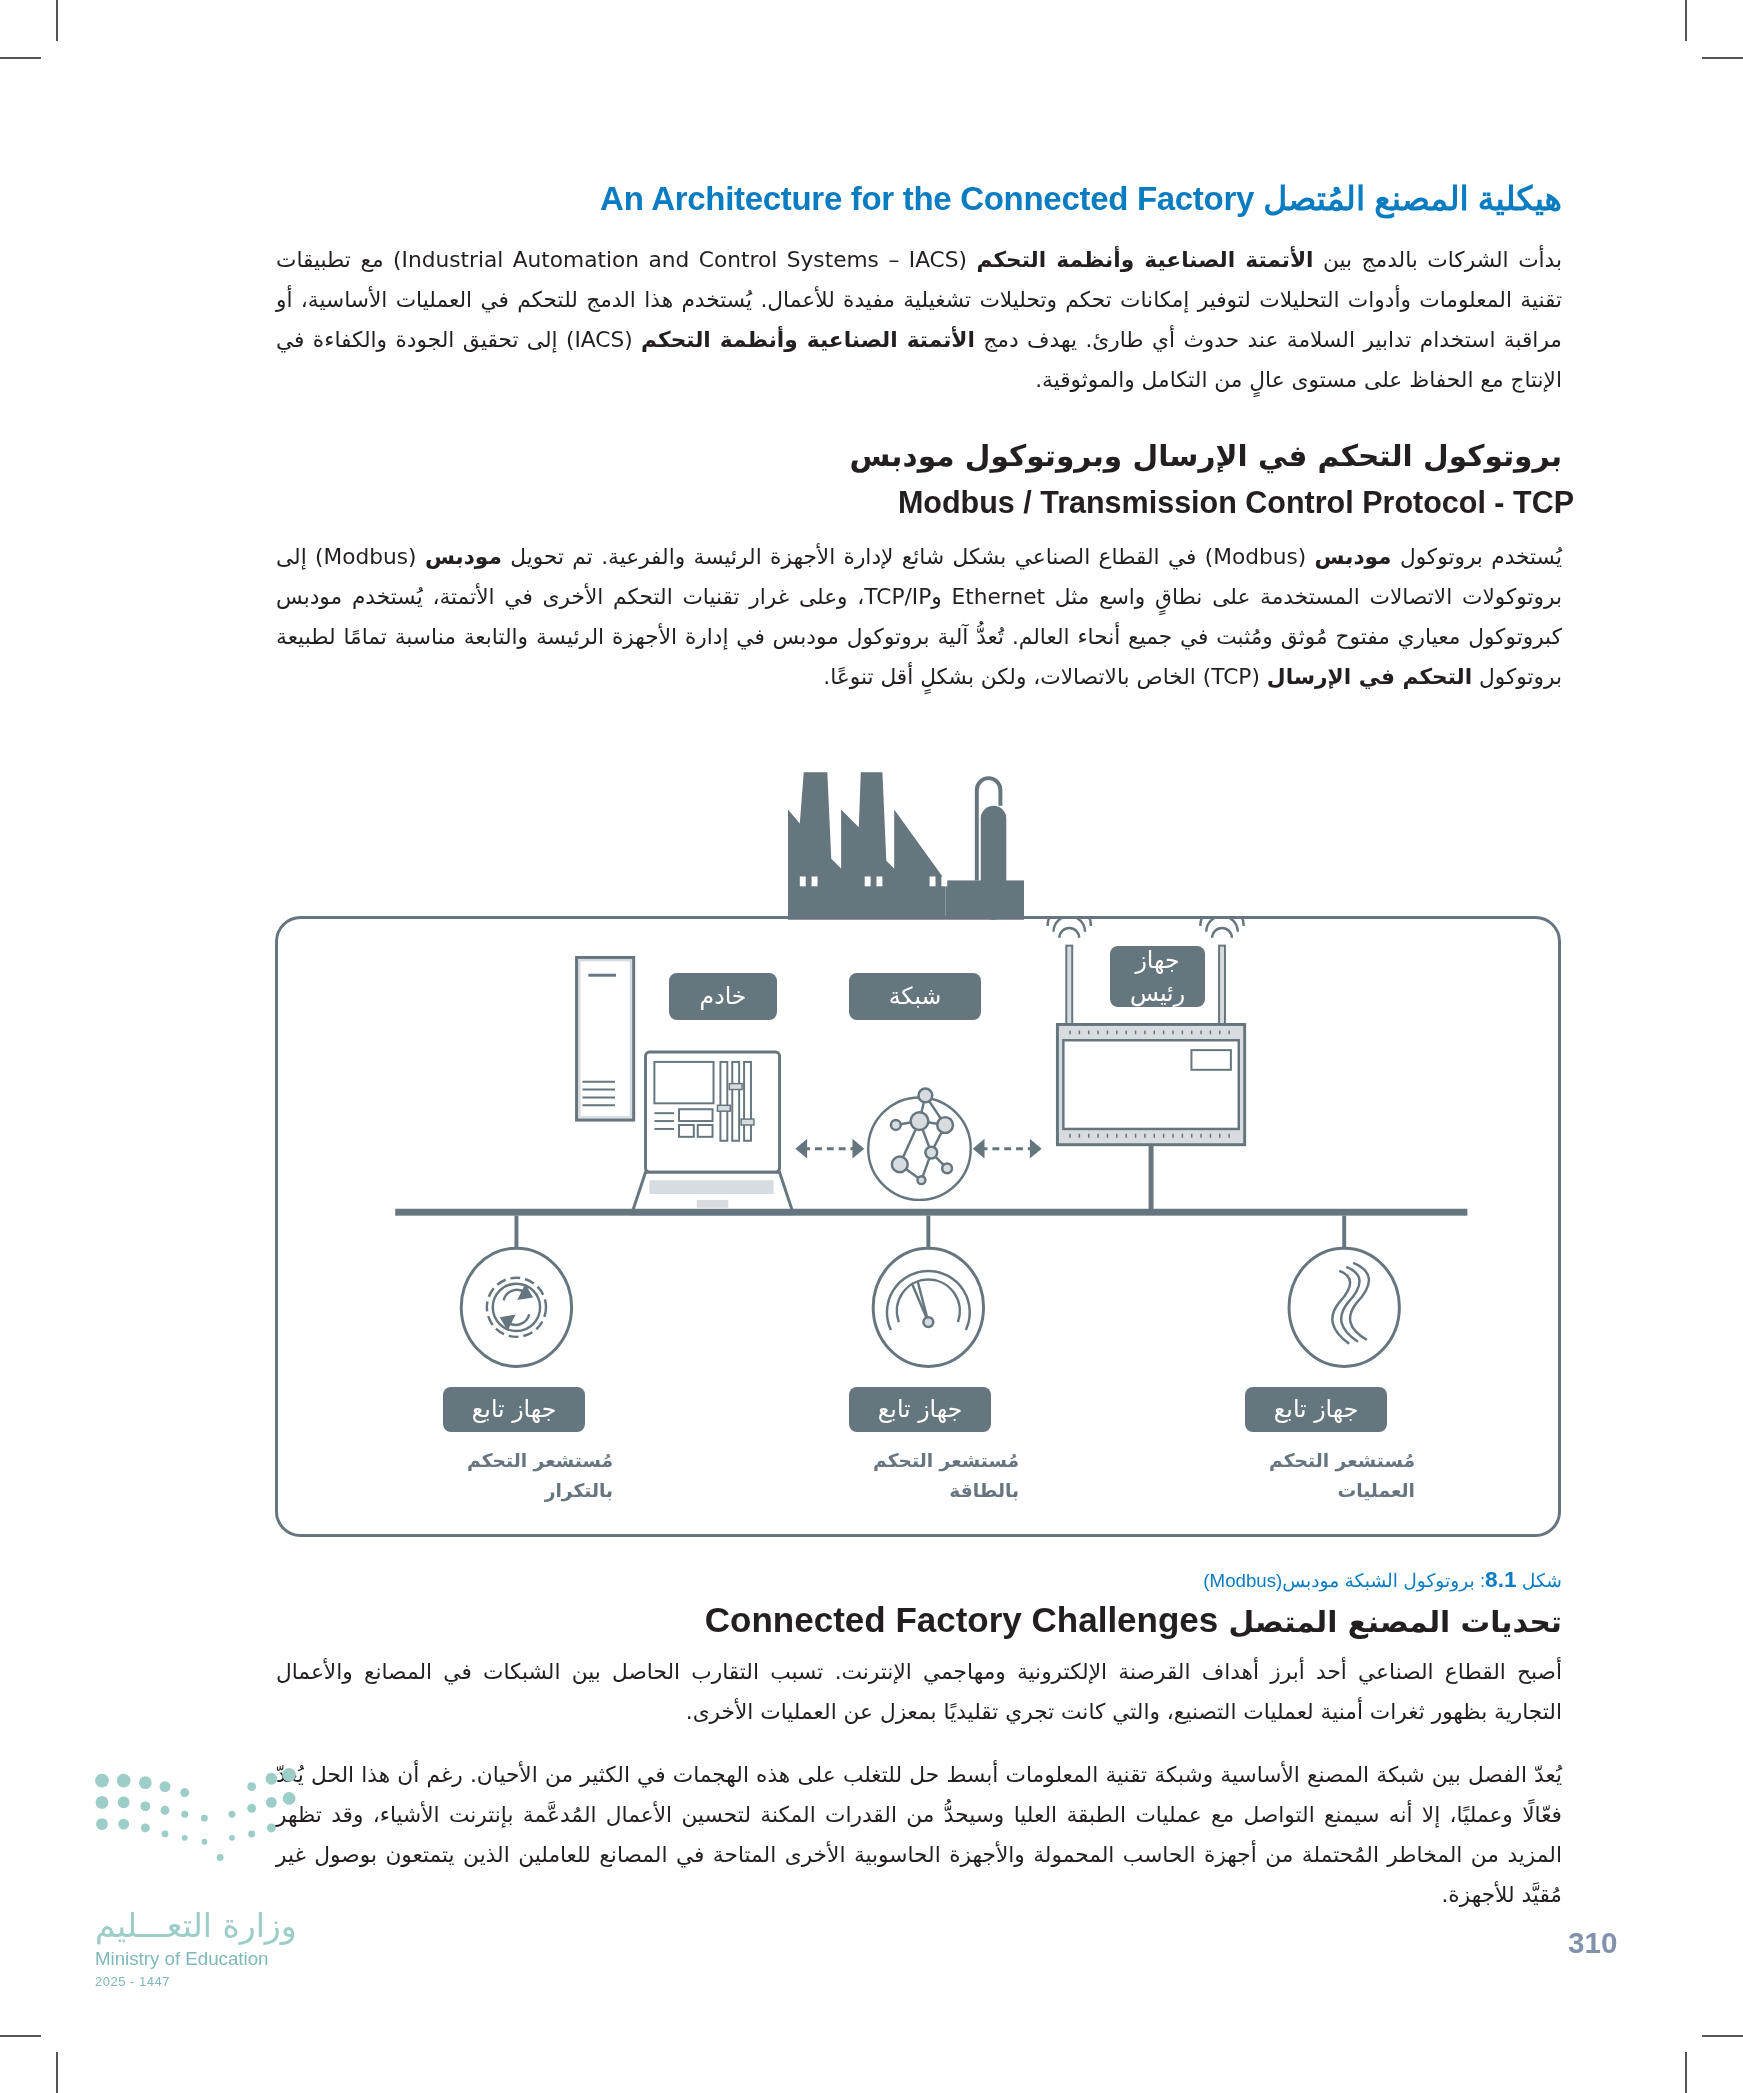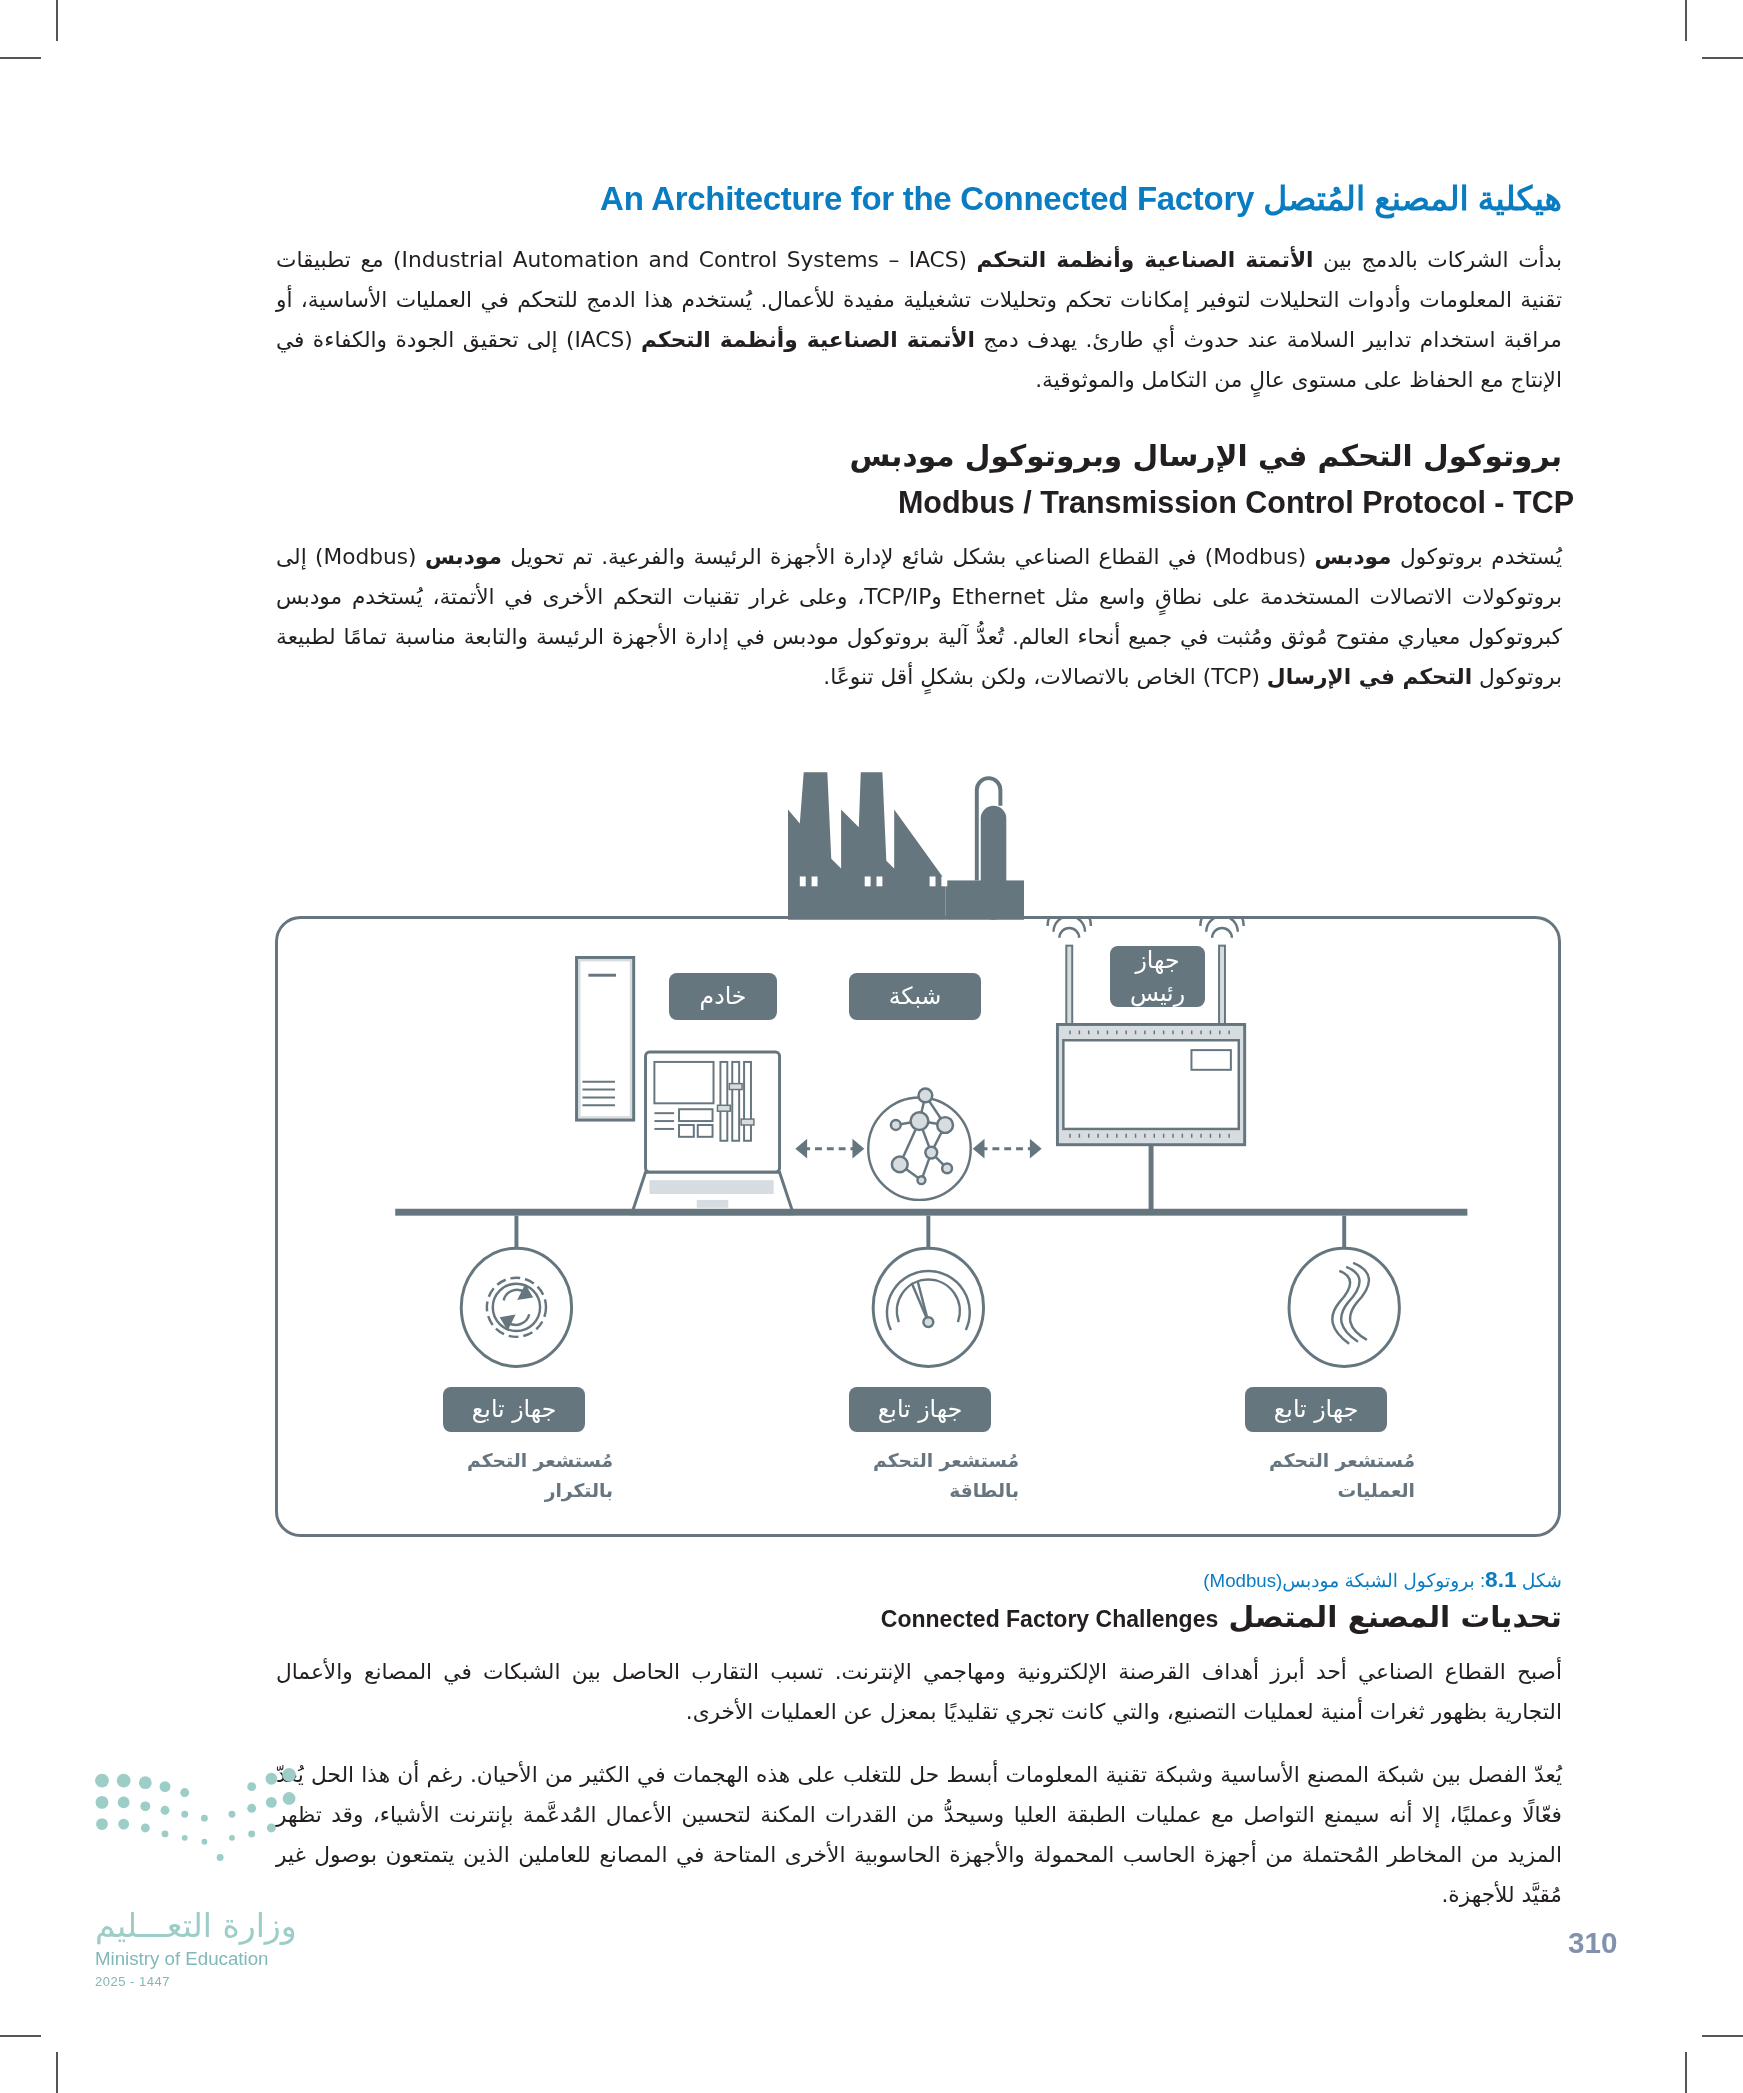--- a/index.html
+++ b/index.html
@@ -252,21 +252,21 @@
   <div>العمليات</div>
 </div>
 
 <div class="caption">
   <span>شكل</span>
   <span class="num">8.1</span><span>: بروتوكول الشبكة مودبس(Modbus)</span>
 </div>
 
 <div class="h2" style="top:1600px;">
   <span>تحديات المصنع المتصل</span>
-  <span style="font-family:'Liberation Sans',sans-serif;font-size:23px;">Connected Factory Challenges</span>
+  <span style="font-family:'Liberation Sans',sans-serif;font-size:35px;">Connected Factory Challenges</span>
 </div>
 
 <div class="para" style="top:1652px;">أصبح القطاع الصناعي أحد أبرز أهداف القرصنة الإلكترونية ومهاجمي الإنترنت. تسبب التقارب الحاصل بين الشبكات في المصانع والأعمال التجارية بظهور ثغرات أمنية لعمليات التصنيع، والتي كانت تجري تقليديًا بمعزل عن العمليات الأخرى.</div>
 <div class="para" style="top:1755px;">يُعدّ الفصل بين شبكة المصنع الأساسية وشبكة تقنية المعلومات أبسط حل للتغلب على هذه الهجمات في الكثير من الأحيان. رغم أن هذا الحل يُعدّ فعّالًا وعمليًا، إلا أنه سيمنع التواصل مع عمليات الطبقة العليا وسيحدُّ من القدرات المكنة لتحسين الأعمال المُدعَّمة بإنترنت الأشياء، وقد تظهر المزيد من المخاطر المُحتملة من أجهزة الحاسب المحمولة والأجهزة الحاسوبية الأخرى المتاحة في المصانع للعاملين الذين يتمتعون بوصول غير مُقيَّد للأجهزة.</div>
 
 <svg class="logo" width="207" height="128" viewBox="0 0 210 130">
   <g fill="#9ccdc7">
     <circle cx="8" cy="18" r="7"></circle>
       <circle cx="30" cy="18" r="7"></circle>
       <circle cx="52" cy="20" r="6.5"></circle>

